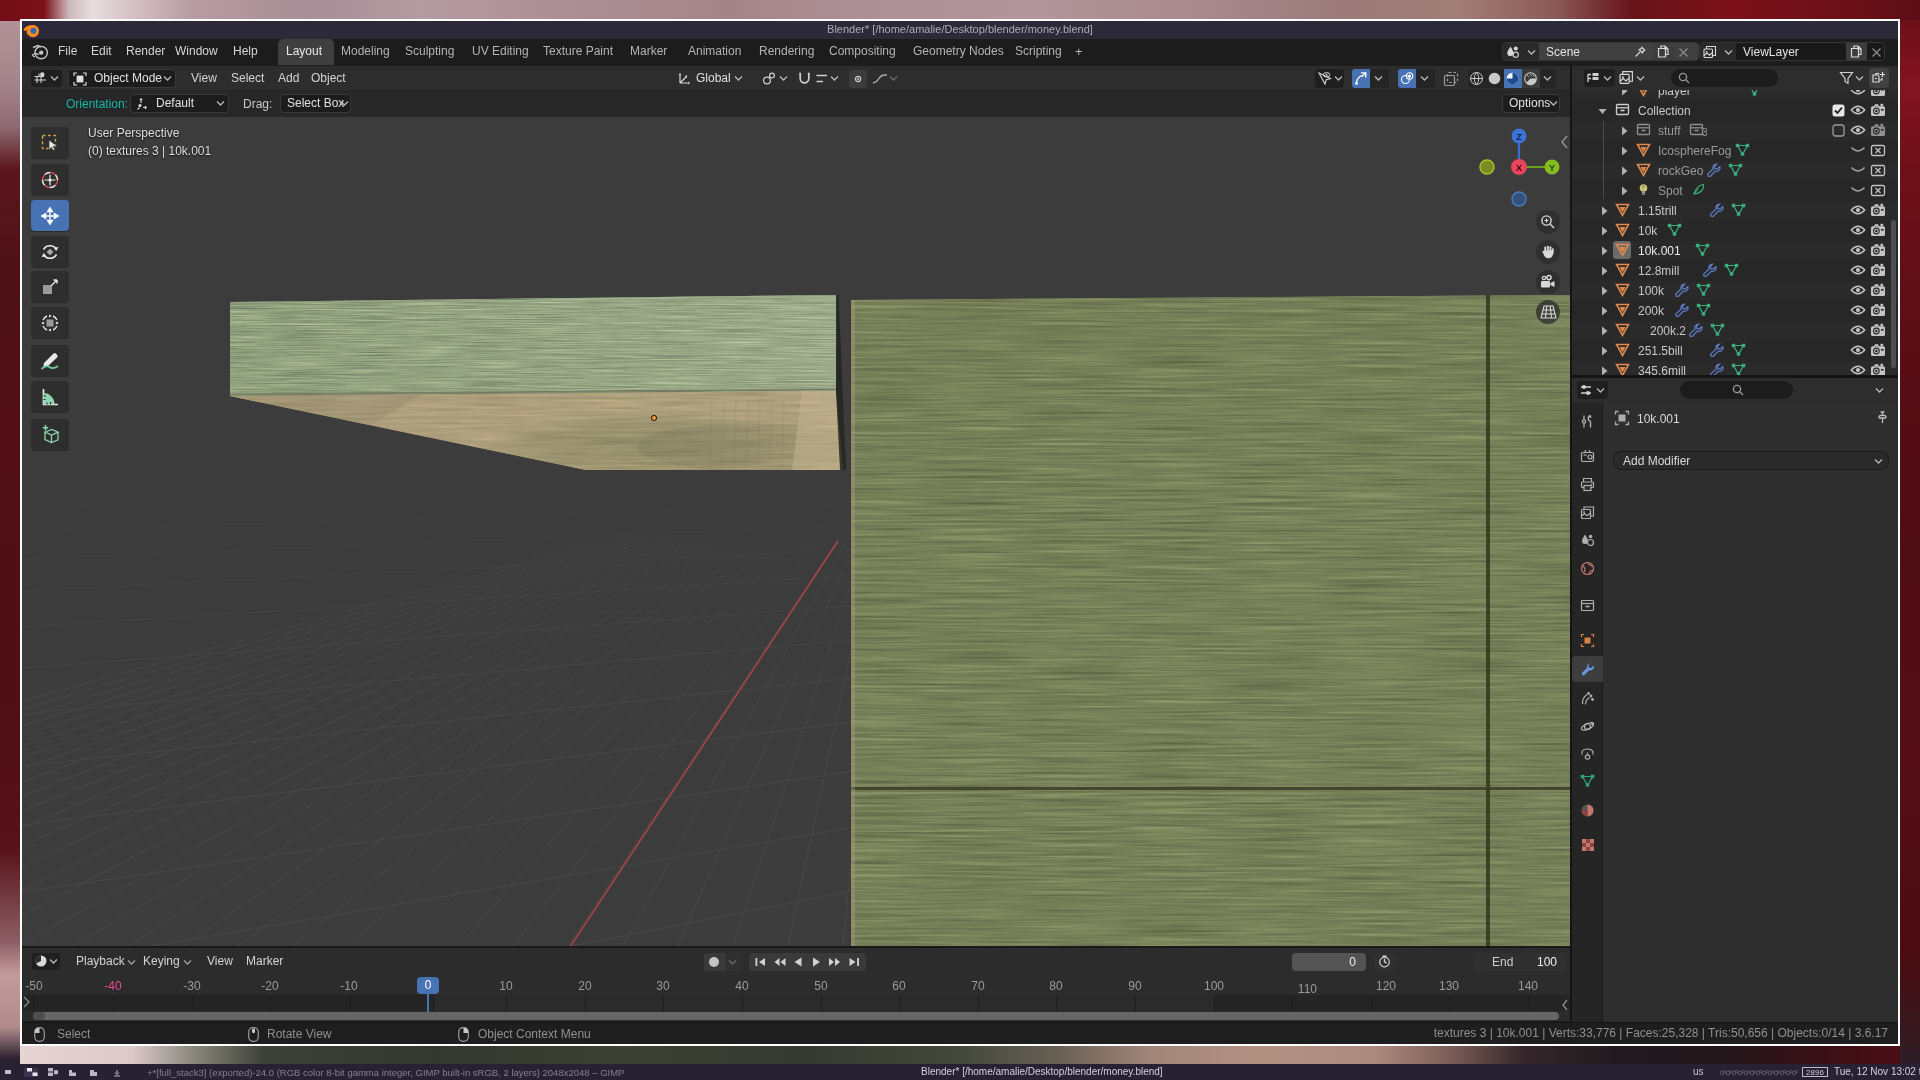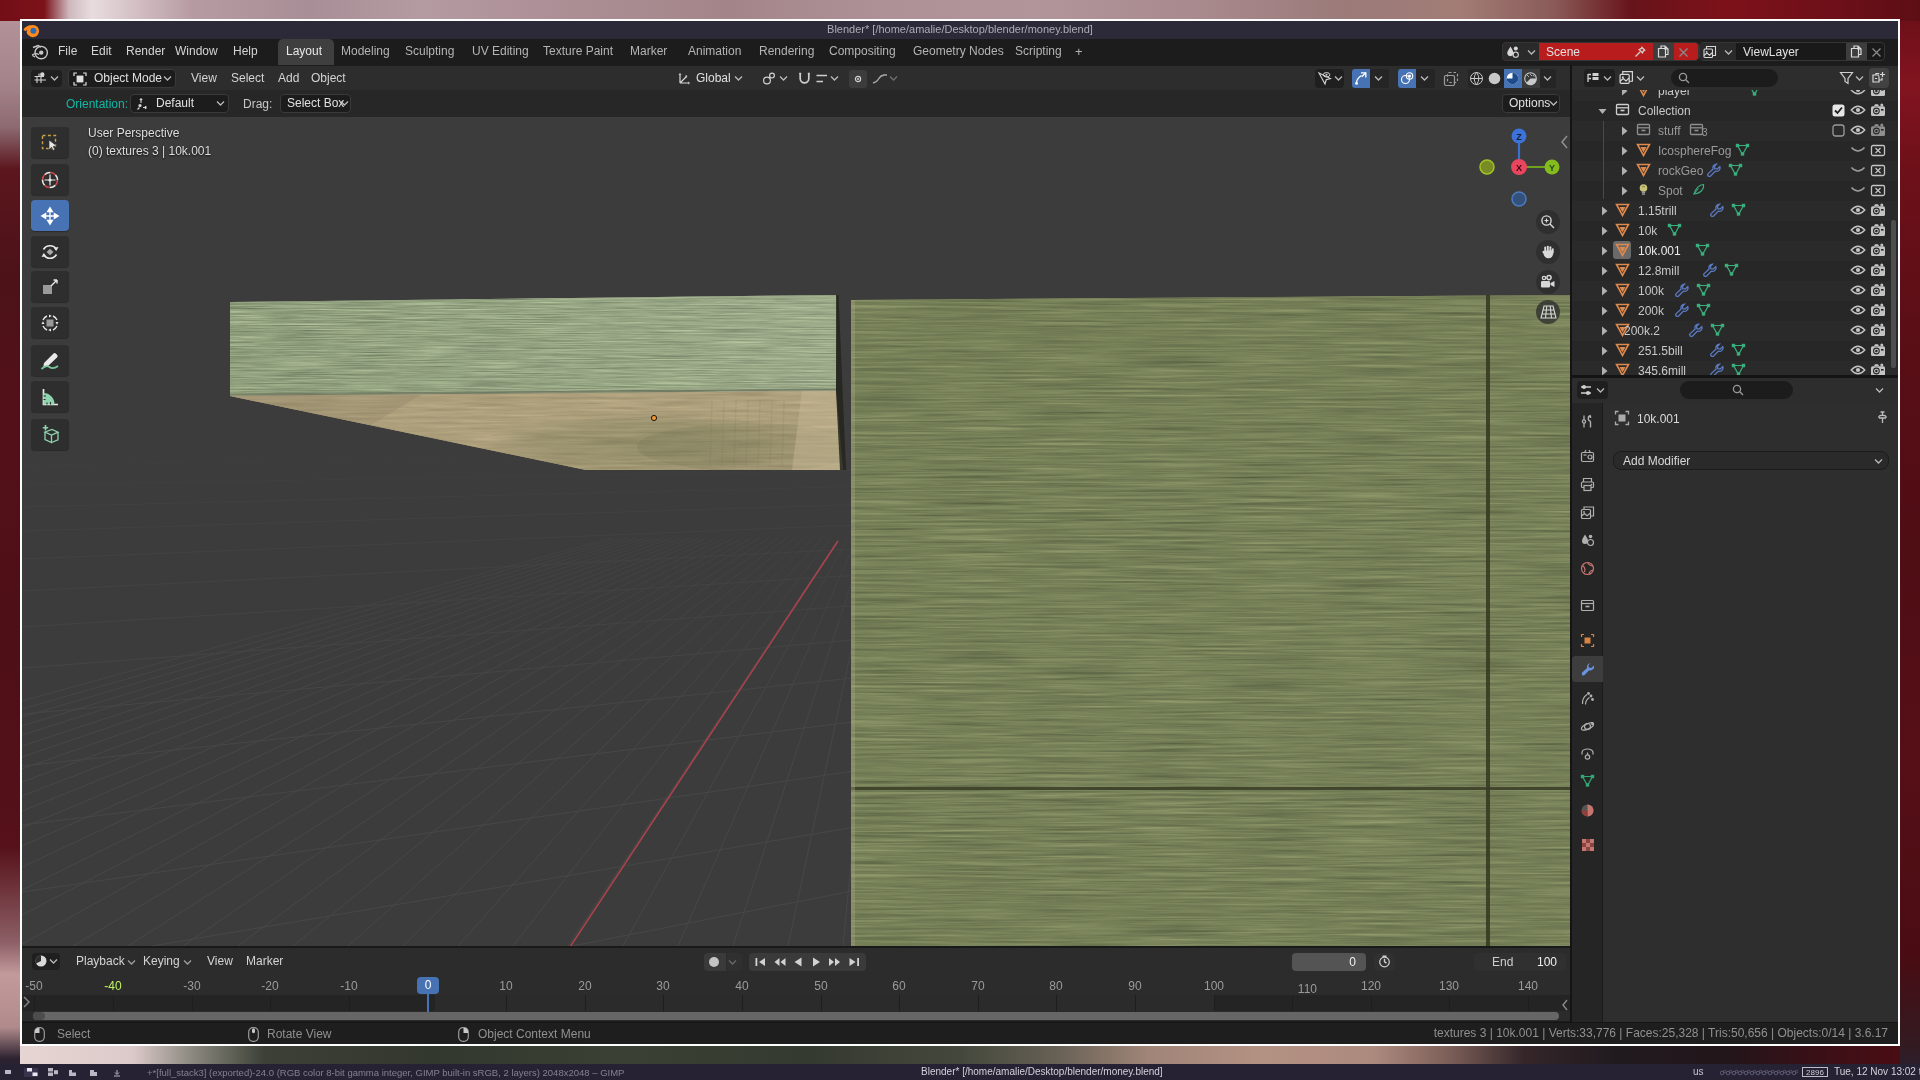--- a/index.html
+++ b/index.html
@@ -130,21 +130,21 @@
     <div class="tabtext" style="left:450px">UV Editing</div>
     <div class="tabtext" style="left:521px">Texture Paint</div>
     <div class="tabtext" style="left:608px">Marker</div>
     <div class="tabtext" style="left:666px">Animation</div>
     <div class="tabtext" style="left:737px">Rendering</div>
     <div class="tabtext" style="left:807px">Compositing</div>
     <div class="tabtext" style="left:891px">Geometry Nodes</div>
     <div class="tabtext" style="left:993px">Scripting</div>
     <div class="tabtext" style="left:1053px;font-size:13px">+</div>
 
-    <div class="abs" style="left:1480px;top:3px;width:197px;height:19px;background:#b91c1c;border-radius:4px;border:1px solid #353535">
+    <div class="abs" style="left:1480px;top:3px;width:197px;height:19px;background:#404040;border-radius:4px;border:1px solid #353535">
       <div class="abs" style="left:0;top:0;width:36px;height:17px;background:#2a2a2a;border-radius:3px 0 0 3px"></div>
       <svg class="abs" style="left:3px;top:2px" width="14" height="14" viewBox="0 0 14 14">
         <path d="M4.5 1.5 C6.5 5 7.5 6.5 7.5 8.5 A3.2 3.2 0 0 1 1.2 8.5 C1.2 6.5 2.5 5 4.5 1.5 Z" fill="#d8d8d8"></path>
         <circle cx="9.8" cy="3.6" r="2" fill="#d8d8d8"></circle>
         <circle cx="9.7" cy="9.7" r="2.6" fill="none" stroke="#d8d8d8" stroke-width="1.1"></circle>
         <path d="M9.7 7.6 L9.7 9.7 L11.3 10.6" stroke="#2a2a2a" stroke-width="0.9" fill="none"></path>
       </svg>
       <svg class="abs" style="left:24px;top:6px" width="9" height="7">
           <path d="M1 1.5 L4.5 5 L8 1.5" stroke="#b9b9b9" stroke-width="1.3" fill="none"></path>
         </svg>
@@ -721,21 +721,21 @@
         <span style="position:absolute;right:9px;top:2px;color:#f0f0f0">1</span>
       </div>
     <div class="abs" style="left:1460px;top:5px;width:84px;height:18px;background:#303030;border-radius:4px;font-size:12px;color:#cdcdcd">
         <span style="position:absolute;left:10px;top:2px">End</span>
         <span style="position:absolute;right:9px;top:2px;color:#f0f0f0">100</span>
       </div>
 
     <div id="ruler">
         <div class="abs" style="left:-13px;top:31px;width:50px;text-align:center;font-size:12px;color:#9b9b9b">-50</div>
         <div class="abs" style="left:12px;top:47px;width:1px;height:16px;background:#1e1e1e"></div>
-        <div class="abs" style="left:66px;top:31px;width:50px;text-align:center;font-size:12px;color:#bef264">-40</div>
+        <div class="abs" style="left:66px;top:31px;width:50px;text-align:center;font-size:12px;color:#ec4899">-40</div>
         <div class="abs" style="left:91px;top:47px;width:1px;height:16px;background:#1e1e1e"></div>
         <div class="abs" style="left:145px;top:31px;width:50px;text-align:center;font-size:12px;color:#9b9b9b">-30</div>
         <div class="abs" style="left:170px;top:47px;width:1px;height:16px;background:#1e1e1e"></div>
         <div class="abs" style="left:223px;top:31px;width:50px;text-align:center;font-size:12px;color:#9b9b9b">-20</div>
         <div class="abs" style="left:248px;top:47px;width:1px;height:16px;background:#1e1e1e"></div>
         <div class="abs" style="left:302px;top:31px;width:50px;text-align:center;font-size:12px;color:#9b9b9b">-10</div>
         <div class="abs" style="left:327px;top:47px;width:1px;height:16px;background:#1e1e1e"></div>
         <div class="abs" style="left:406px;top:47px;width:1px;height:16px;background:#1e1e1e"></div>
         <div class="abs" style="left:459px;top:31px;width:50px;text-align:center;font-size:12px;color:#9b9b9b">10</div>
         <div class="abs" style="left:484px;top:47px;width:1px;height:16px;background:#1e1e1e"></div>
@@ -752,21 +752,21 @@
         <div class="abs" style="left:931px;top:31px;width:50px;text-align:center;font-size:12px;color:#9b9b9b">70</div>
         <div class="abs" style="left:956px;top:47px;width:1px;height:16px;background:#1e1e1e"></div>
         <div class="abs" style="left:1009px;top:31px;width:50px;text-align:center;font-size:12px;color:#9b9b9b">80</div>
         <div class="abs" style="left:1034px;top:47px;width:1px;height:16px;background:#1e1e1e"></div>
         <div class="abs" style="left:1088px;top:31px;width:50px;text-align:center;font-size:12px;color:#9b9b9b">90</div>
         <div class="abs" style="left:1113px;top:47px;width:1px;height:16px;background:#1e1e1e"></div>
         <div class="abs" style="left:1167px;top:31px;width:50px;text-align:center;font-size:12px;color:#9b9b9b">100</div>
         <div class="abs" style="left:1192px;top:47px;width:1px;height:16px;background:#1e1e1e"></div>
         <div class="abs" style="left:1245px;top:34px;width:50px;text-align:right;font-size:12px;color:#9b9b9b">110</div>
         <div class="abs" style="left:1270px;top:47px;width:1px;height:16px;background:#1e1e1e"></div>
-        <div class="abs" style="left:1324px;top:31px;width:50px;text-align:center;font-size:12px;color:#9b9b9b">120</div>
+        <div class="abs" style="left:1324px;top:31px;width:50px;text-align:right;font-size:12px;color:#9b9b9b">120</div>
         <div class="abs" style="left:1349px;top:47px;width:1px;height:16px;background:#1e1e1e"></div>
         <div class="abs" style="left:1402px;top:31px;width:50px;text-align:center;font-size:12px;color:#9b9b9b">130</div>
         <div class="abs" style="left:1427px;top:47px;width:1px;height:16px;background:#1e1e1e"></div>
         <div class="abs" style="left:1481px;top:31px;width:50px;text-align:center;font-size:12px;color:#9b9b9b">140</div>
         <div class="abs" style="left:1506px;top:47px;width:1px;height:16px;background:#1e1e1e"></div>
       </div>
       <div class="abs" style="left:395px;top:29px;width:22px;height:17px;background:#4772b3;border-radius:4px;color:#fff;font-size:12px;text-align:center;padding-top:1px">0</div>
     <div class="abs" style="left:405px;top:46px;width:2px;height:26px;background:#4772b3"></div>
     <svg class="abs" style="left:0px;top:47px" width="8" height="14">
         <path d="M2 2 L7 7 L2 12" stroke="#8a8a8a" stroke-width="1.4" fill="none"></path>
@@ -1194,21 +1194,21 @@
           <circle cx="6.4" cy="8" r="1.8" fill="none" stroke="#c4c4c4" stroke-width="1.1"></circle>
           <rect x="11" y="6" width="2.6" height="1.6" fill="#272727"></rect>
         </svg>
         <svg class="abs" style="left:29px;top:236px" width="7" height="10">
           <path d="M1 0.5 L6.5 5 L1 9.5 Z" fill="#b0b0b0"></path>
         </svg>
         <svg class="abs" style="left:43px;top:233px" width="15" height="14" viewBox="0 0 15 14">
           <path d="M1.5 1.5 L13.5 1.5 L7.5 12.5 Z" fill="none" stroke="#de8a4e" stroke-width="1.6"></path>
           <path d="M4.5 4 L10.5 4 L7.5 9.5 Z" fill="#de8a4e"></path>
         </svg>
-        <div class="abs" style="left:52px;top:234px;font-size:12px;color:#c8c8c8">200k.2</div>
+        <div class="abs" style="left:78px;top:234px;font-size:12px;color:#c8c8c8">200k.2</div>
         <svg class="abs" style="left:116px;top:233px" width="15" height="14" viewBox="0 0 15 14">
           <path d="M10.5 1.2 a3.6 3.6 0 0 0 -3.4 4.8 L2.2 10.6 a1.7 1.7 0 0 0 2.4 2.4 L9.2 8.2 a3.6 3.6 0 0 0 4.6 -4.6 L11.2 6 L8.8 5.6 L8.4 3.2 L10.5 1.2 Z" fill="none" stroke="#5a7ac2" stroke-width="1.3"></path>
         </svg>
         <svg class="abs" style="left:138px;top:233px" width="15" height="14" viewBox="0 0 15 14">
           <g fill="none" stroke="#39b07c" stroke-width="1.2">
             <path d="M2.5 2.5 L12.5 2.5 L7.5 11.5 Z"></path>
           </g>
           <g fill="#39b07c">
             <rect x="0.8" y="0.8" width="3.4" height="3.4"></rect>
             <rect x="10.8" y="0.8" width="3.4" height="3.4"></rect>

